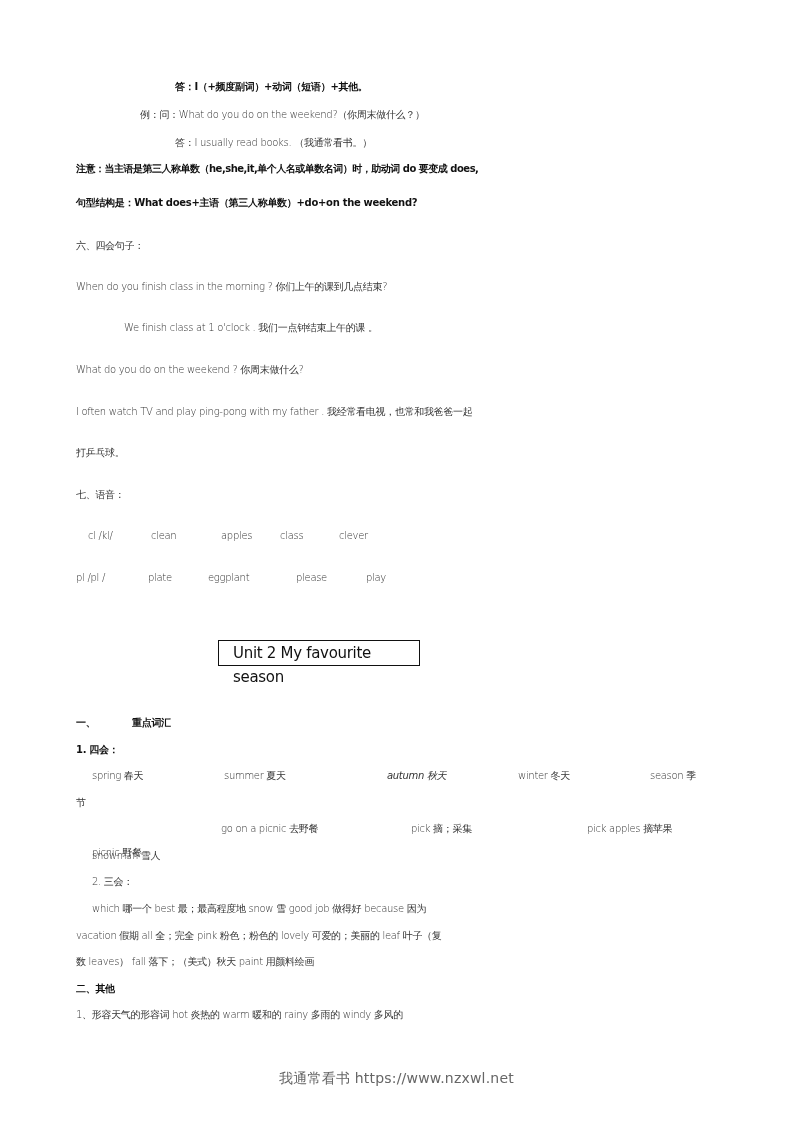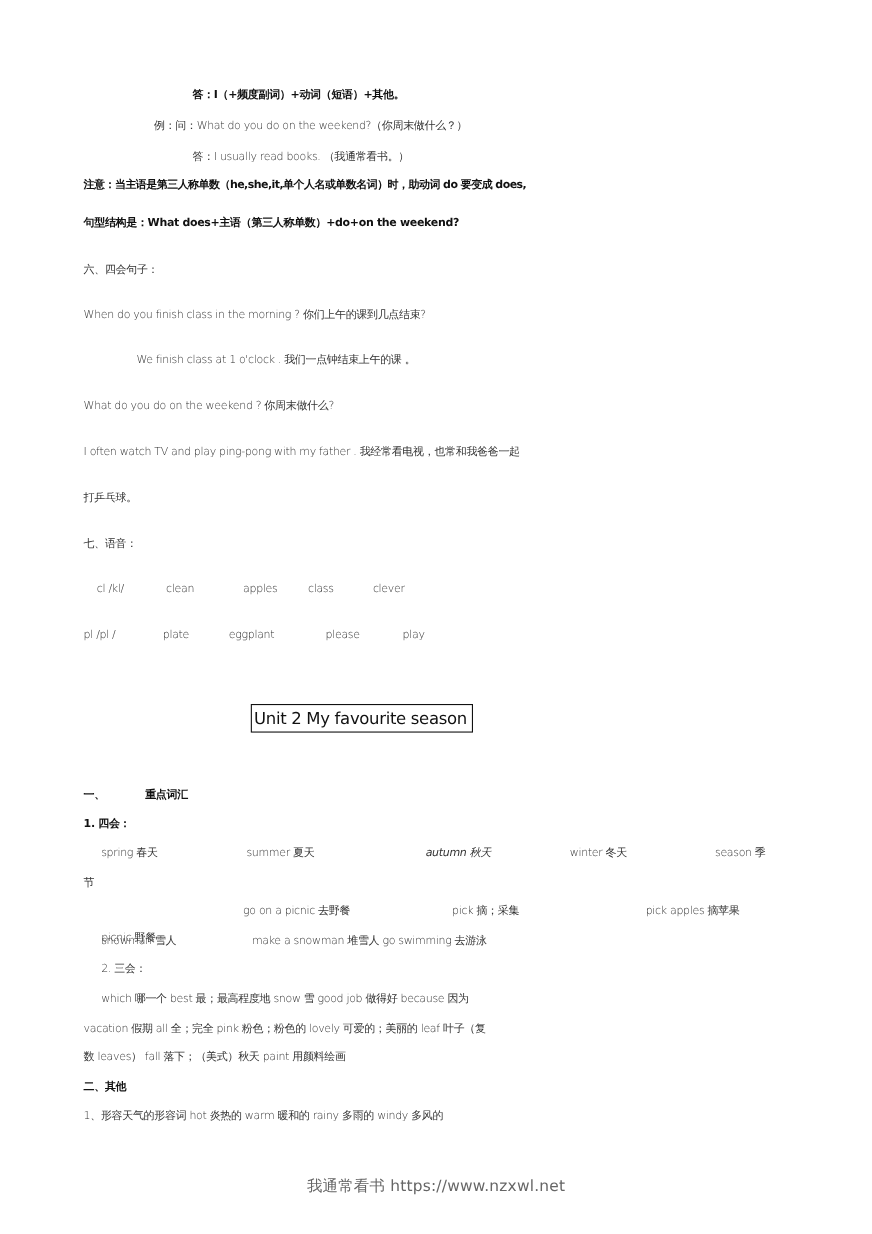--- a/index.html
+++ b/index.html
@@ -2,23 +2,23 @@
 <html><head>
 <meta charset="utf-8">
 <style>
   html, body { margin: 0; padding: 0; background: #ffffff; }
   body { width: 793px; height: 1122px; position: relative; overflow: hidden;
          font-family: "DejaVu Sans", "Liberation Sans", sans-serif; color: #1a1a1a; }
   .ln { position: absolute; white-space: nowrap; font-size: 10px; line-height: 20px; letter-spacing: -0.3px; }
   .light { color: #333; font-weight: 300; }
   .bold { font-weight: bold; color: #111; }
   .seg { position: absolute; white-space: nowrap; }
-  .unit-box { position: absolute; left: 228px; top: 640px; width: 202px; height: 26px;
+  .unit-box { position: absolute; left: 218px; top: 640px; width: 202px; height: 26px;
               border: 1px solid #111; box-sizing: border-box; font-size: 15px; line-height: 24px;
-              padding-left: 2px; letter-spacing: -0.3px; color: #111; }
+              padding-left: 14px; letter-spacing: -0.3px; color: #111; }
   .footer { position: absolute; left: 0; width: 793px; top: 1070px; text-align: center;
             font-size: 14px; color: #666; letter-spacing: 0.2px; }
 </style>
 </head>
 <body>
 
 <div class="ln bold" style="left:175px; top:77px;">答：I（+频度副词）+动词（短语）+其他。</div>
 <div class="ln light" style="left:140px; top:105px;">例：问：What do you do on the weekend?（你周末做什么？）</div>
 <div class="ln light" style="left:175px; top:133px;">答：I usually read books.  （我通常看书。）</div>
 <div class="ln bold" style="left:76px; top:159px; letter-spacing:-0.5px;">注意：当主语是第三人称单数（he,she,it,单个人名或单数名词）时，助动词 do 要变成 does,</div>
@@ -64,21 +64,20 @@
 </div>
 <div class="ln light" style="left:76px; top:793px;">节</div>
 <div class="ln light" style="left:0; top:819px; width:793px; height:20px;">
   <span class="seg" style="left:92px;margin-top:24px;">picnic  野餐</span>
   <span class="seg" style="left:221px;">go on a picnic  去野餐</span>
   <span class="seg" style="left:411px;">pick 摘；采集</span>
   <span class="seg" style="left:587px;">pick apples 摘苹果</span>
 </div>
 <div class="ln light" style="left:0; top:846px; width:793px; height:20px;">
   <span class="seg" style="left:92px;">snowman 雪人</span>
-  <span class="seg" style="left:229px;">make a snowman  堆雪人  go    swimming 去游泳</span>
 </div>
 <div class="ln light" style="left:92px; top:872px;">2. 三会：</div>
 
 <div class="ln light" style="left:92px; top:899px;">which  哪一个       best 最；最高程度地    snow  雪    good job  做得好    because  因为</div>
 <div class="ln light" style="left:76px; top:926px;">vacation  假期     all  全；完全    pink  粉色；粉色的     lovely 可爱的；美丽的     leaf 叶子（复</div>
 <div class="ln light" style="left:76px; top:952px;">数 leaves）   fall  落下；（美式）秋天       paint  用颜料绘画</div>
 
 <div class="ln bold" style="left:76px; top:979px;">二、其他</div>
 <div class="ln light" style="left:76px; top:1005px;">1、形容天气的形容词  hot  炎热的    warm  暖和的    rainy 多雨的    windy  多风的</div>
 

